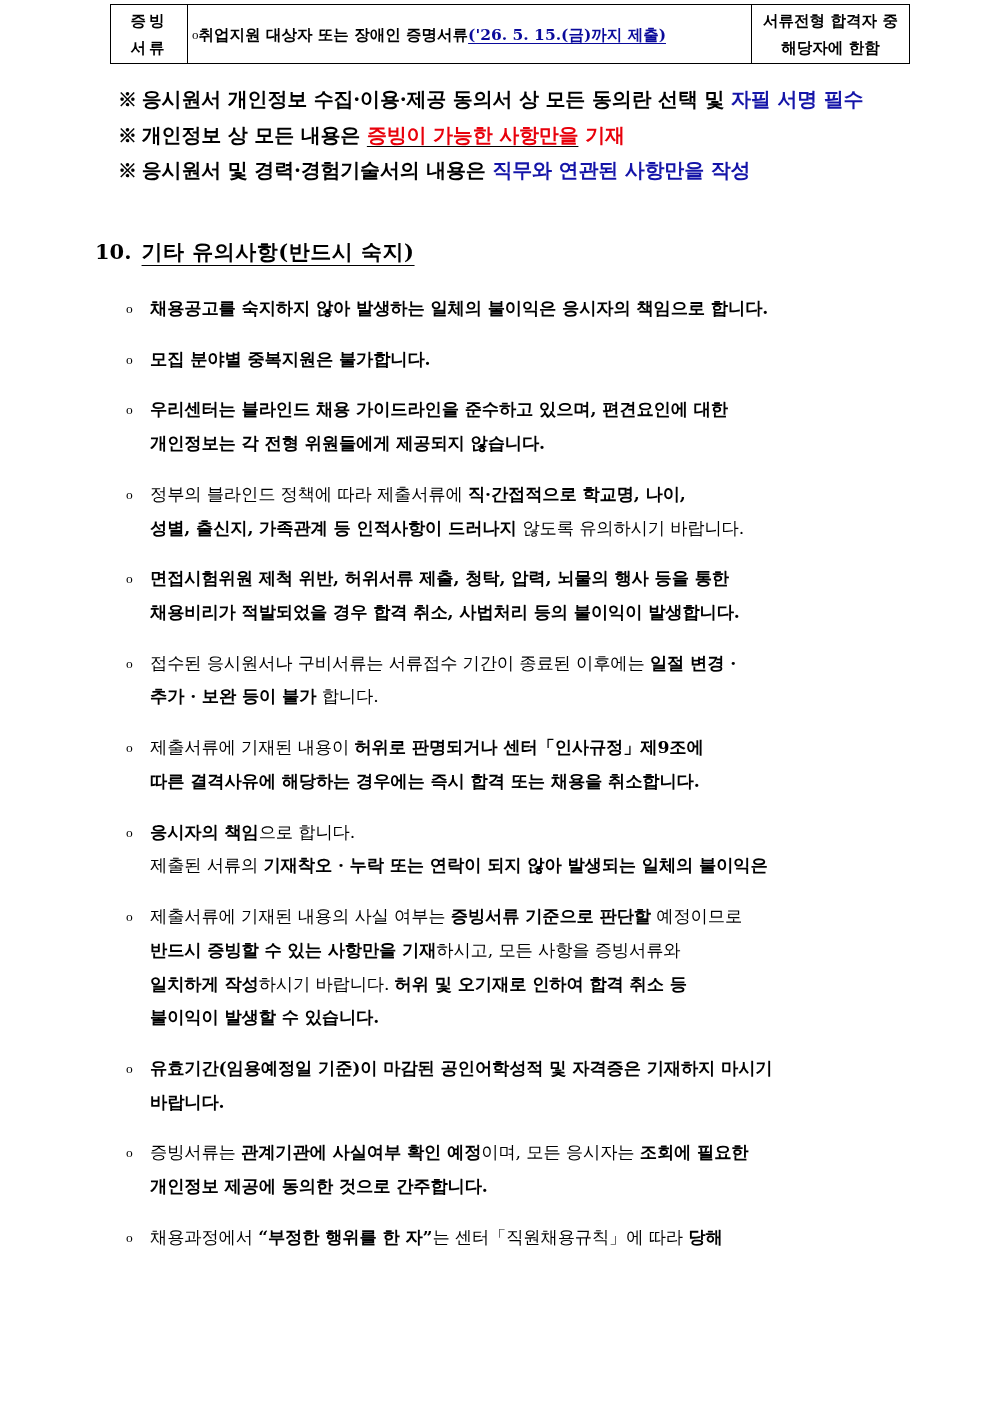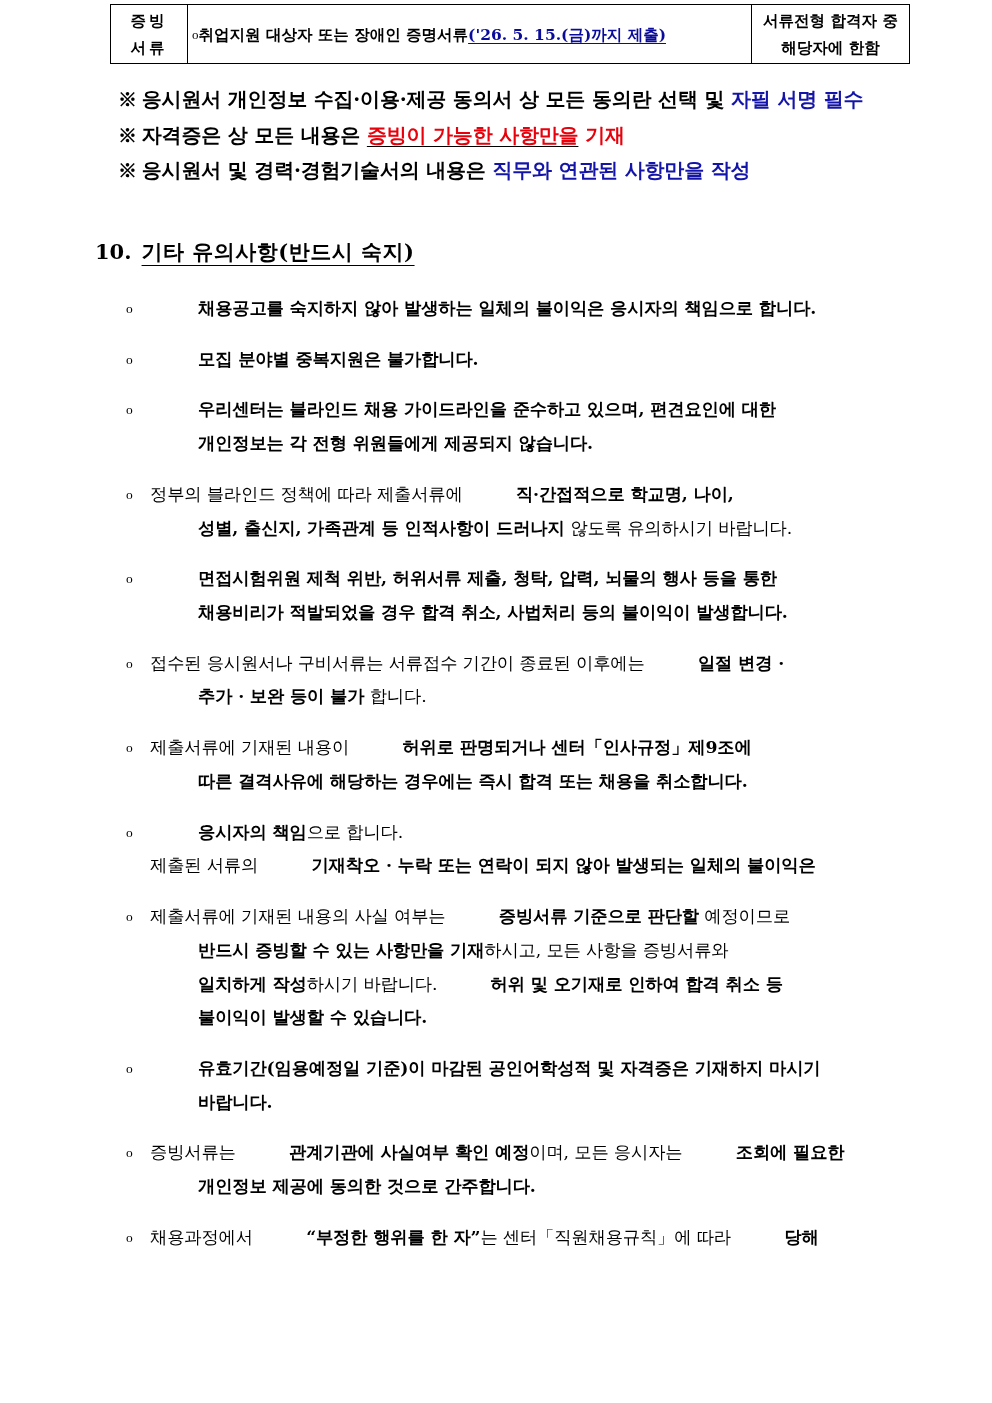--- a/index.html
+++ b/index.html
@@ -133,21 +133,21 @@
   }
   .note::before {
     content: "o";
     position: absolute;
     left: 6px;
     top: 0;
     font-size: 13.5px;
     line-height: 2.5;
     font-family: "Liberation Serif", serif;
   }
-  .note b { font-weight: 700; margin-left: 48px; }
+  .note b { font-weight: 700; }
   .note .n { font-weight: 400; }
   .nowrapline { white-space: nowrap; display: block; }
 </style>
 </head>
 <body>
 
 <div class="page">
 
   <table class="doc-table">
     <tbody>
@@ -165,21 +165,21 @@
         </td>
       </tr>
     </tbody>
   </table>
 
   <div class="notices">
     <div class="notice-line">
       <span class="mark">※</span><span>응시원서 개인정보 수집·이용·제공 동의서 상 모든 동의란 선택 및 </span><span class="blue">자필 서명 필수</span>
     </div>
     <div class="notice-line">
-      <span class="mark">※</span><span>자격증은 상 모든 내용은 </span><span class="red-ul">증빙이 가능한 사항만을</span><span class="red"> 기재</span>
+      <span class="mark">※</span><span>개인정보 상 모든 내용은 </span><span class="red-ul">증빙이 가능한 사항만을</span><span class="red"> 기재</span>
     </div>
     <div class="notice-line">
       <span class="mark">※</span><span>응시원서 및 경력·경험기술서의 내용은 </span><span class="blue">직무와 연관된 사항만을 작성</span>
     </div>
   </div>
 
   <div class="section-heading">
     <span class="num">10.</span><span class="title">기타 유의사항(반드시 숙지)</span>
   </div>
 

